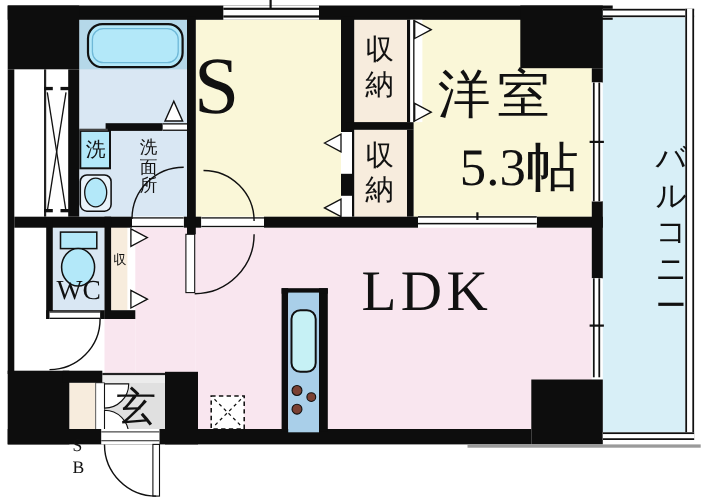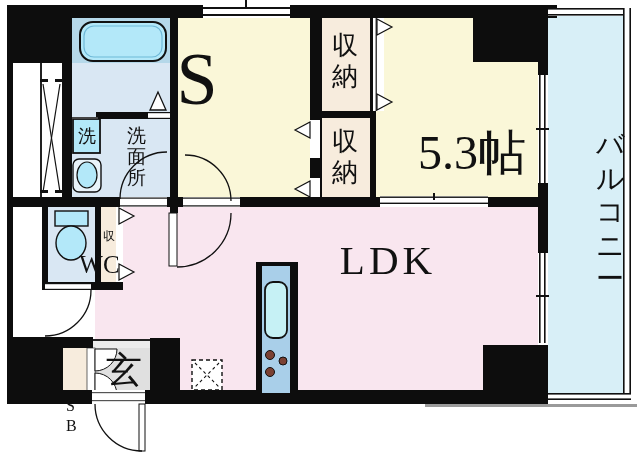--- a/index.html
+++ b/index.html
@@ -178,29 +178,30 @@
     <rect x="265" y="282" width="22" height="56" rx="8" stroke="#111" stroke-width="1.8" fill="#c6f1f5"></rect>
     <circle cx="270" cy="355" r="4.5" stroke="#111" stroke-width="1" fill="#7b4133"></circle>
     <circle cx="283" cy="361" r="4" stroke="#111" stroke-width="1" fill="#7b4133"></circle>
     <circle cx="270" cy="372" r="4.5" stroke="#111" stroke-width="1" fill="#7b4133"></circle>
     <rect x="192" y="360" width="30" height="30" fill="#fff" stroke="#111" stroke-width="1.4" stroke-dasharray="4 3"></rect>
     <line x1="195" y1="363" x2="219" y2="387" stroke="#111" stroke-width="1.1" stroke-dasharray="3 3"></line>
     <line x1="219" y1="363" x2="195" y2="387" stroke="#111" stroke-width="1.1" stroke-dasharray="3 3"></line>
   </g>
 </svg>
 
-  <div class="lbl vert" style="left:127px;top:126px;width:22px;font-size:19px;line-height:1.1;">洗面所</div>
+  <div class="lbl vert" style="left:127px;top:126px;width:22px;font-size:16px;line-height:1.1;">洗面所</div>
   <div class="lbl" style="left:78px;top:127px;font-size:18px;">洗</div>
-  <div class="lbl ctr" style="left:48px;top:252px;width:47px;font-size:25px;padding-left:28px;">WC</div>
+  <div class="lbl ctr" style="left:48px;top:252px;width:47px;font-size:25px;">WC</div>
 
   <div class="lbl ctr" style="left:167px;top:42px;width:60px;font-size:74px;">S</div>
 
+  <div class="lbl ctr" style="left:391px;top:63px;width:122px;font-size:48px;letter-spacing:6px;">洋室</div>
   <div class="lbl ctr" style="left:386px;top:129px;width:140px;font-size:48px;text-align:right;">5.3帖</div>
 
-  <div class="lbl ctr" style="left:313px;top:240px;width:150px;font-size:41px;letter-spacing:4px;">LDK</div>
+  <div class="lbl ctr" style="left:313px;top:240px;width:150px;font-size:52px;letter-spacing:4px;">LDK</div>
 
   <div class="lbl vert" style="left:332px;top:30px;width:28px;font-size:26px;line-height:1.2;">収納</div>
   <div class="lbl vert" style="left:332px;top:126px;width:28px;font-size:26px;line-height:1.2;">収納</div>
   <div class="lbl" style="left:103px;top:230px;font-size:12px;">収</div>
 
   <div class="lbl vert" style="left:572px;top:128px;width:27px;font-size:28px;line-height:1.2;margin-left:24px;">バルコニー</div>
 
   <div class="lbl" style="left:106px;top:352px;font-size:36px;">玄</div>
   <div class="lbl vert" style="left:66px;top:352px;width:16px;font-size:16px;line-height:1.25;margin-top:44px;">SB</div>
 

